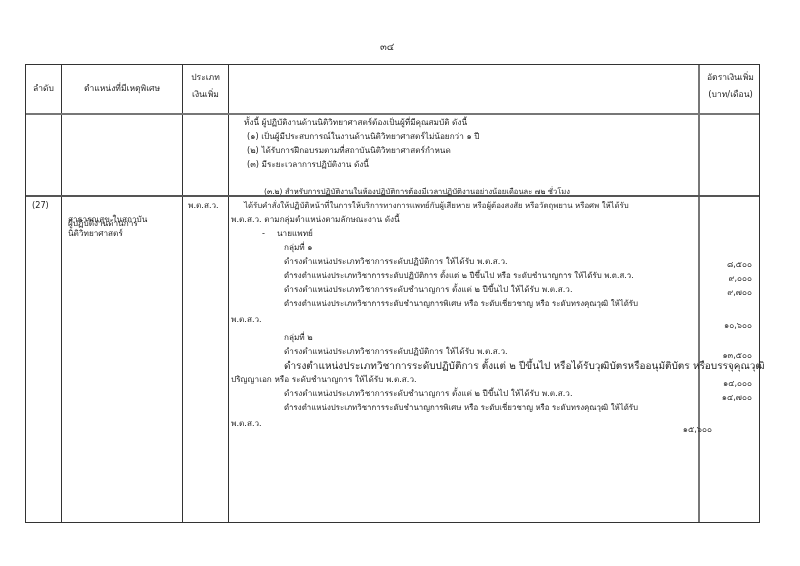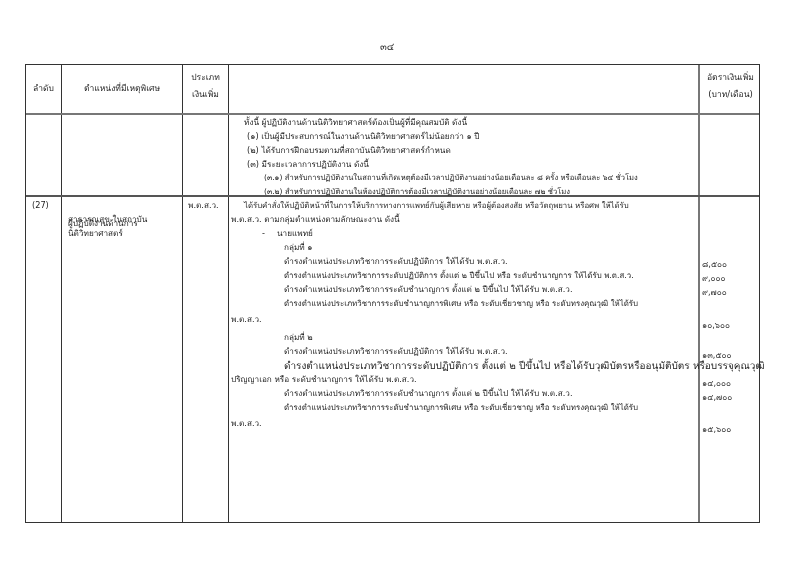--- a/index.html
+++ b/index.html
@@ -5,21 +5,21 @@
     html, body { margin:0; padding:0; background:#ffffff; }
     body { width:800px; height:566px; position:relative; overflow:hidden;
       font-family:"DejaVu Sans", "Liberation Sans", sans-serif; color:#222; }
     .page-number { position:absolute; left:380px; top:39px; font-size:10px; color:#333; }
     .tbl { position:absolute; left:25px; top:64px; width:735px; height:459px;
       border:1px solid #333; box-sizing:border-box; }
     .vline { position:absolute; top:0; bottom:0; width:0; border-left:1px solid #333; }
     .hline { position:absolute; left:0; right:0; height:0; border-top:1px solid #444; }
     .hdr { position:absolute; font-size:8.5px; font-weight:normal; text-align:center; line-height:17px; color:#222; }
     .txt { position:absolute; font-size:8.2px; line-height:13.6px; white-space:nowrap; color:#222; }
-    .amt { position:absolute; font-size:8.2px; width:50px; color:#333; }
+    .amt { position:absolute; font-size:8.2px; text-align:right; width:50px; color:#333; }
   </style>
 </head>
 <body>
 
 <div class="page-number">๓๔</div>
 
 <div class="tbl">
 
   <div class="vline" style="left:35px"></div>
   <div class="vline" style="left:156px"></div>
@@ -33,21 +33,20 @@
   <div class="hdr" style="left:36px;width:120px;top:15px">ตำแหน่งที่มีเหตุพิเศษ</div>
   <div class="hdr" style="left:157px;width:45px;top:4px">ประเภท</div>
   <div class="hdr" style="left:157px;width:45px;top:21px">เงินเพิ่ม</div>
   <div class="hdr" style="left:674px;width:61px;top:4px">อัตราเงินเพิ่ม</div>
   <div class="hdr" style="left:674px;width:61px;top:21px">(บาท/เดือน)</div>
 
   <div class="txt" style="left:218px;top:51px">ทั้งนี้ ผู้ปฏิบัติงานด้านนิติวิทยาศาสตร์ต้องเป็นผู้ที่มีคุณสมบัติ ดังนี้</div>
   <div class="txt" style="left:221px;top:65px">(๑)  เป็นผู้มีประสบการณ์ในงานด้านนิติวิทยาศาสตร์ไม่น้อยกว่า ๑ ปี</div>
   <div class="txt" style="left:221px;top:79px">(๒)  ได้รับการฝึกอบรมตามที่สถาบันนิติวิทยาศาสตร์กำหนด</div>
   <div class="txt" style="left:221px;top:93px">(๓)  มีระยะเวลาการปฏิบัติงาน ดังนี้</div>
-  <div class="txt" style="left:238px;top:106px;font-size:7.6px">(๓.๑)  สำหรับการปฏิบัติงานในสถานที่เกิดเหตุต้องมีเวลาปฏิบัติงานอย่างน้อยเดือนละ ๘ ครั้ง หรือเดือนละ ๖๔ ชั่วโมง</div>
   <div class="txt" style="left:238px;top:120px;font-size:7.6px">(๓.๒)  สำหรับการปฏิบัติงานในห้องปฏิบัติการต้องมีเวลาปฏิบัติงานอย่างน้อยเดือนละ ๗๒ ชั่วโมง</div>
 
   <div class="txt" style="left:6px;top:134px">(27)</div>
   <div class="txt" style="left:42px;top:152px">ผู้ปฏิบัติงานด้านการ</div>
   <div class="txt" style="left:42px;top:148px">สาธารณสุข ในสถาบัน</div>
   <div class="txt" style="left:42px;top:162px">นิติวิทยาศาสตร์</div>
   <div class="txt" style="left:162px;top:134px">พ.ต.ส.ว.</div>
 
   <div class="txt" style="left:218px;top:134px;font-size:7.8px">ได้รับคำสั่งให้ปฏิบัติหน้าที่ในการให้บริการทางการแพทย์กับผู้เสียหาย หรือผู้ต้องสงสัย หรือวัตถุพยาน หรือศพ ให้ได้รับ</div>
   <div class="txt" style="left:205px;top:148px">พ.ต.ส.ว. ตามกลุ่มตำแหน่งตามลักษณะงาน ดังนี้</div>
@@ -68,14 +67,14 @@
   <div class="txt" style="left:258px;top:266px">กลุ่มที่ ๒</div>
   <div class="txt" style="left:258px;top:280px">ดำรงตำแหน่งประเภทวิชาการระดับปฏิบัติการ ให้ได้รับ พ.ต.ส.ว.</div>
   <div class="amt" style="left:676px;top:284px">๑๓,๕๐๐</div>
   <div class="txt" style="left:258px;top:294px;font-size:10px">ดำรงตำแหน่งประเภทวิชาการระดับปฏิบัติการ ตั้งแต่ ๒ ปีขึ้นไป หรือได้รับวุฒิบัตรหรืออนุมัติบัตร หรือบรรจุคุณวุฒิ</div>
   <div class="txt" style="left:205px;top:308px">ปริญญาเอก หรือ ระดับชำนาญการ  ให้ได้รับ พ.ต.ส.ว.</div>
   <div class="amt" style="left:676px;top:312px">๑๔,๐๐๐</div>
   <div class="txt" style="left:258px;top:322px">ดำรงตำแหน่งประเภทวิชาการระดับชำนาญการ ตั้งแต่ ๒ ปีขึ้นไป ให้ได้รับ พ.ต.ส.ว.</div>
   <div class="amt" style="left:676px;top:326px">๑๔,๗๐๐</div>
   <div class="txt" style="left:258px;top:336px;font-size:7.9px">ดำรงตำแหน่งประเภทวิชาการระดับชำนาญการพิเศษ หรือ ระดับเชี่ยวชาญ หรือ ระดับทรงคุณวุฒิ  ให้ได้รับ</div>
   <div class="txt" style="left:205px;top:352px">พ.ต.ส.ว.</div>
-  <div class="amt" style="left:676px;top:358px">๑๕,๖๐๐</div>
+  <div class="amt" style="left:636px;top:358px">๑๕,๖๐๐</div>
 </div>
 
 </body></html>

